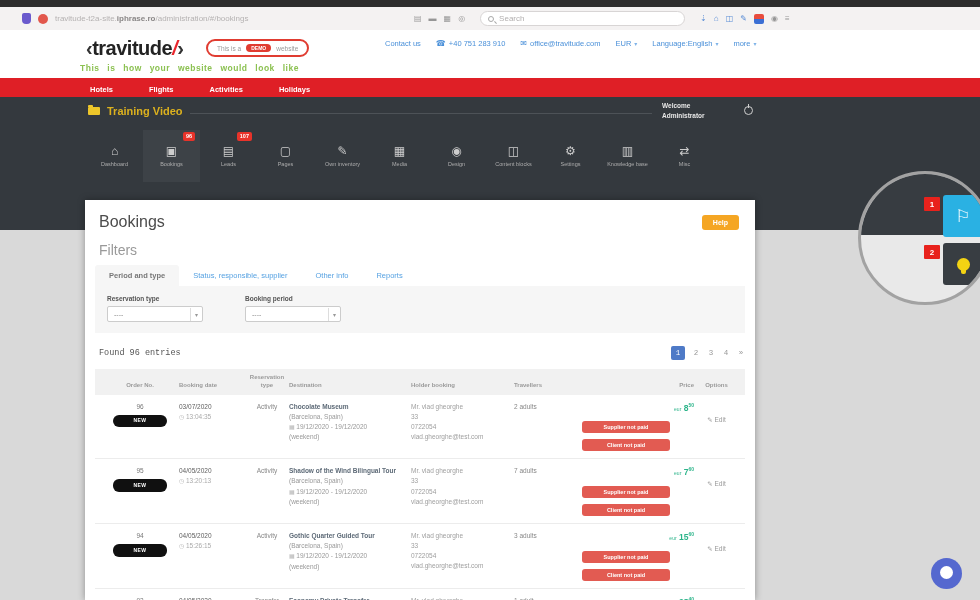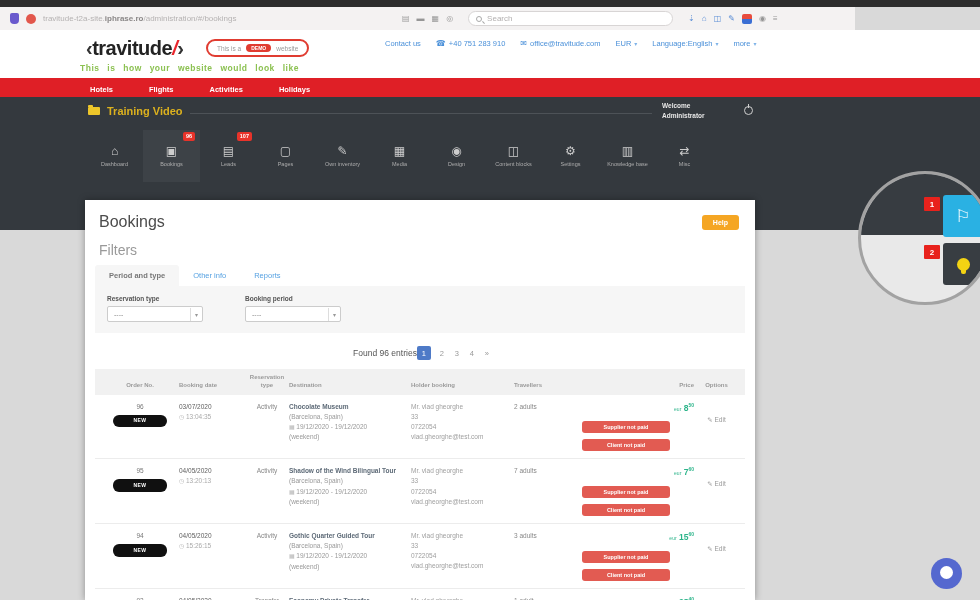--- a/index.html
+++ b/index.html
@@ -2,22 +2,22 @@
 <html><head>
 <meta charset="utf-8">
 <style>
   * { margin:0; padding:0; box-sizing:border-box; }
   html,body { width:980px; height:600px; }
   body { font-family:"Liberation Sans","DejaVu Sans",sans-serif; background:#d9d9d9; }
   #viewport { position:relative; width:980px; height:600px; overflow:hidden; background:#d9d9d9; }
 
   
   .top-strip { position:absolute; left:0; top:0; width:980px; height:7px; background:#2d2d2d; }
-  .chrome { position:absolute; left:0; top:7px; width:855px; height:24px; background:#f4f2f2;
-            border-bottom:1px solid #cfcccc; display:flex; align-items:center; padding:0 10px; gap:7px; }
+  .chrome { position:absolute; left:0; top:7px; width:980px; height:24px; background:#f4f2f2;
+            border-bottom:1px solid #cfcccc; display:flex; align-items:center; padding:0 22px; gap:7px; }
   .shield-icon { width:9px; height:11px; background:#6a5acd; border-radius:2px 2px 4px 4px; flex:none; }
   .fav-dot { width:10px; height:10px; border-radius:50%; background:#e2574c; flex:none; }
   .url-text { font-size:8px; color:#b5b2b2; width:352px; white-space:nowrap; overflow:hidden; }
   .url-text .dom { color:#8a8787; font-weight:bold; }
   .chrome-ic { font-size:8px; color:#969696; line-height:1; }
   .mid-icons, .right-icons { display:flex; gap:7px; align-items:center; }
   .search-box { width:205px; height:15px; background:#fff; border:1px solid #d8d5d5; border-radius:8px;
                 display:flex; align-items:center; gap:5px; padding:0 7px; margin:0 8px; }
   .mag-glass { width:6px; height:6px; border:1px solid #a9a9a9; border-radius:50%; position:relative; flex:none; }
   .mag-glass::after { content:''; position:absolute; left:5px; top:5px; width:3px; height:1px; background:#a9a9a9; transform:rotate(45deg); }
@@ -72,21 +72,21 @@
   .help-btn { background:#f5a623; color:#fff; font-size:7px; font-weight:bold; padding:4px 11px; border-radius:3px; border:none; cursor:pointer; }
   .filters-label { margin:2px 0 7px 14px; font-size:14px; color:#999; }
   .tabs { display:flex; margin:0 10px; align-items:flex-end; }
   .tab { font-size:7.5px; padding:6px 14px; color:#57a2e2; cursor:pointer; white-space:nowrap; }
   .tab.active { background:#f6f6f6; color:#777; border-radius:3px 3px 0 0;font-weight:bold; }
   .filter-panel { margin:0 10px; background:#f6f6f6; padding:9px 12px 11px; display:flex; gap:42px; }
   .field-label { font-size:6.5px; font-weight:bold; color:#555; margin-bottom:4px; }
   .select { width:96px; height:16px; background:#fff; border:1px solid #ccc; border-radius:2px;
             display:flex; align-items:center; justify-content:space-between; padding:0 0 0 6px; font-size:7px; color:#888; cursor:pointer; }
   .select .sel-caret { font-size:6px; color:#999; border-left:1px solid #ddd; padding:3px 4px; }
-  .found-row { margin:13px 10px 9px 14px; display:flex; justify-content:center; align-items:center; }
+  .found-row { margin:13px 10px 9px 14px; display:flex; justify-content:space-between; align-items:center;font-family:Liberation Mono, monospace; }
   .found-text { font-size:8.5px; color:#555; }
   .pagination { display:flex; gap:7px; align-items:center; }
   .page { font-size:7.5px; color:#999; cursor:pointer; min-width:8px; text-align:center; }
   .page.active { width:14px; height:14px; background:#4e7ac7; color:#fff; border-radius:2px; display:flex; align-items:center; justify-content:center; }
 
   
   .btable { margin:0 10px; }
   .thead { display:flex; background:#f1f1f1; padding:5px 6px; align-items:flex-end; }
   .th { font-size:6px; font-weight:bold; color:#9a9a9a; line-height:1.3; }
   .trow { display:flex; padding:7px 6px; border-bottom:1px solid #ececec; align-items:flex-start; }
@@ -291,20 +291,21 @@
   </div>
 
   <div class="card">
     <div class="card-head">
       <div class="card-title">Bookings</div>
       <button class="help-btn">Help</button>
     </div>
     <div class="filters-label">Filters</div>
     <div class="tabs">
         <span class="tab active">Period and type</span>
+        <span class="tab">Status, responsible, supplier</span>
         <span class="tab">Other info</span>
         <span class="tab">Reports</span>
       </div>
     <div class="filter-panel">
       <div class="field">
         <div class="field-label">Reservation type</div>
         <div class="select">
           <span>----</span>
           <span class="sel-caret">▾</span>
         </div>

